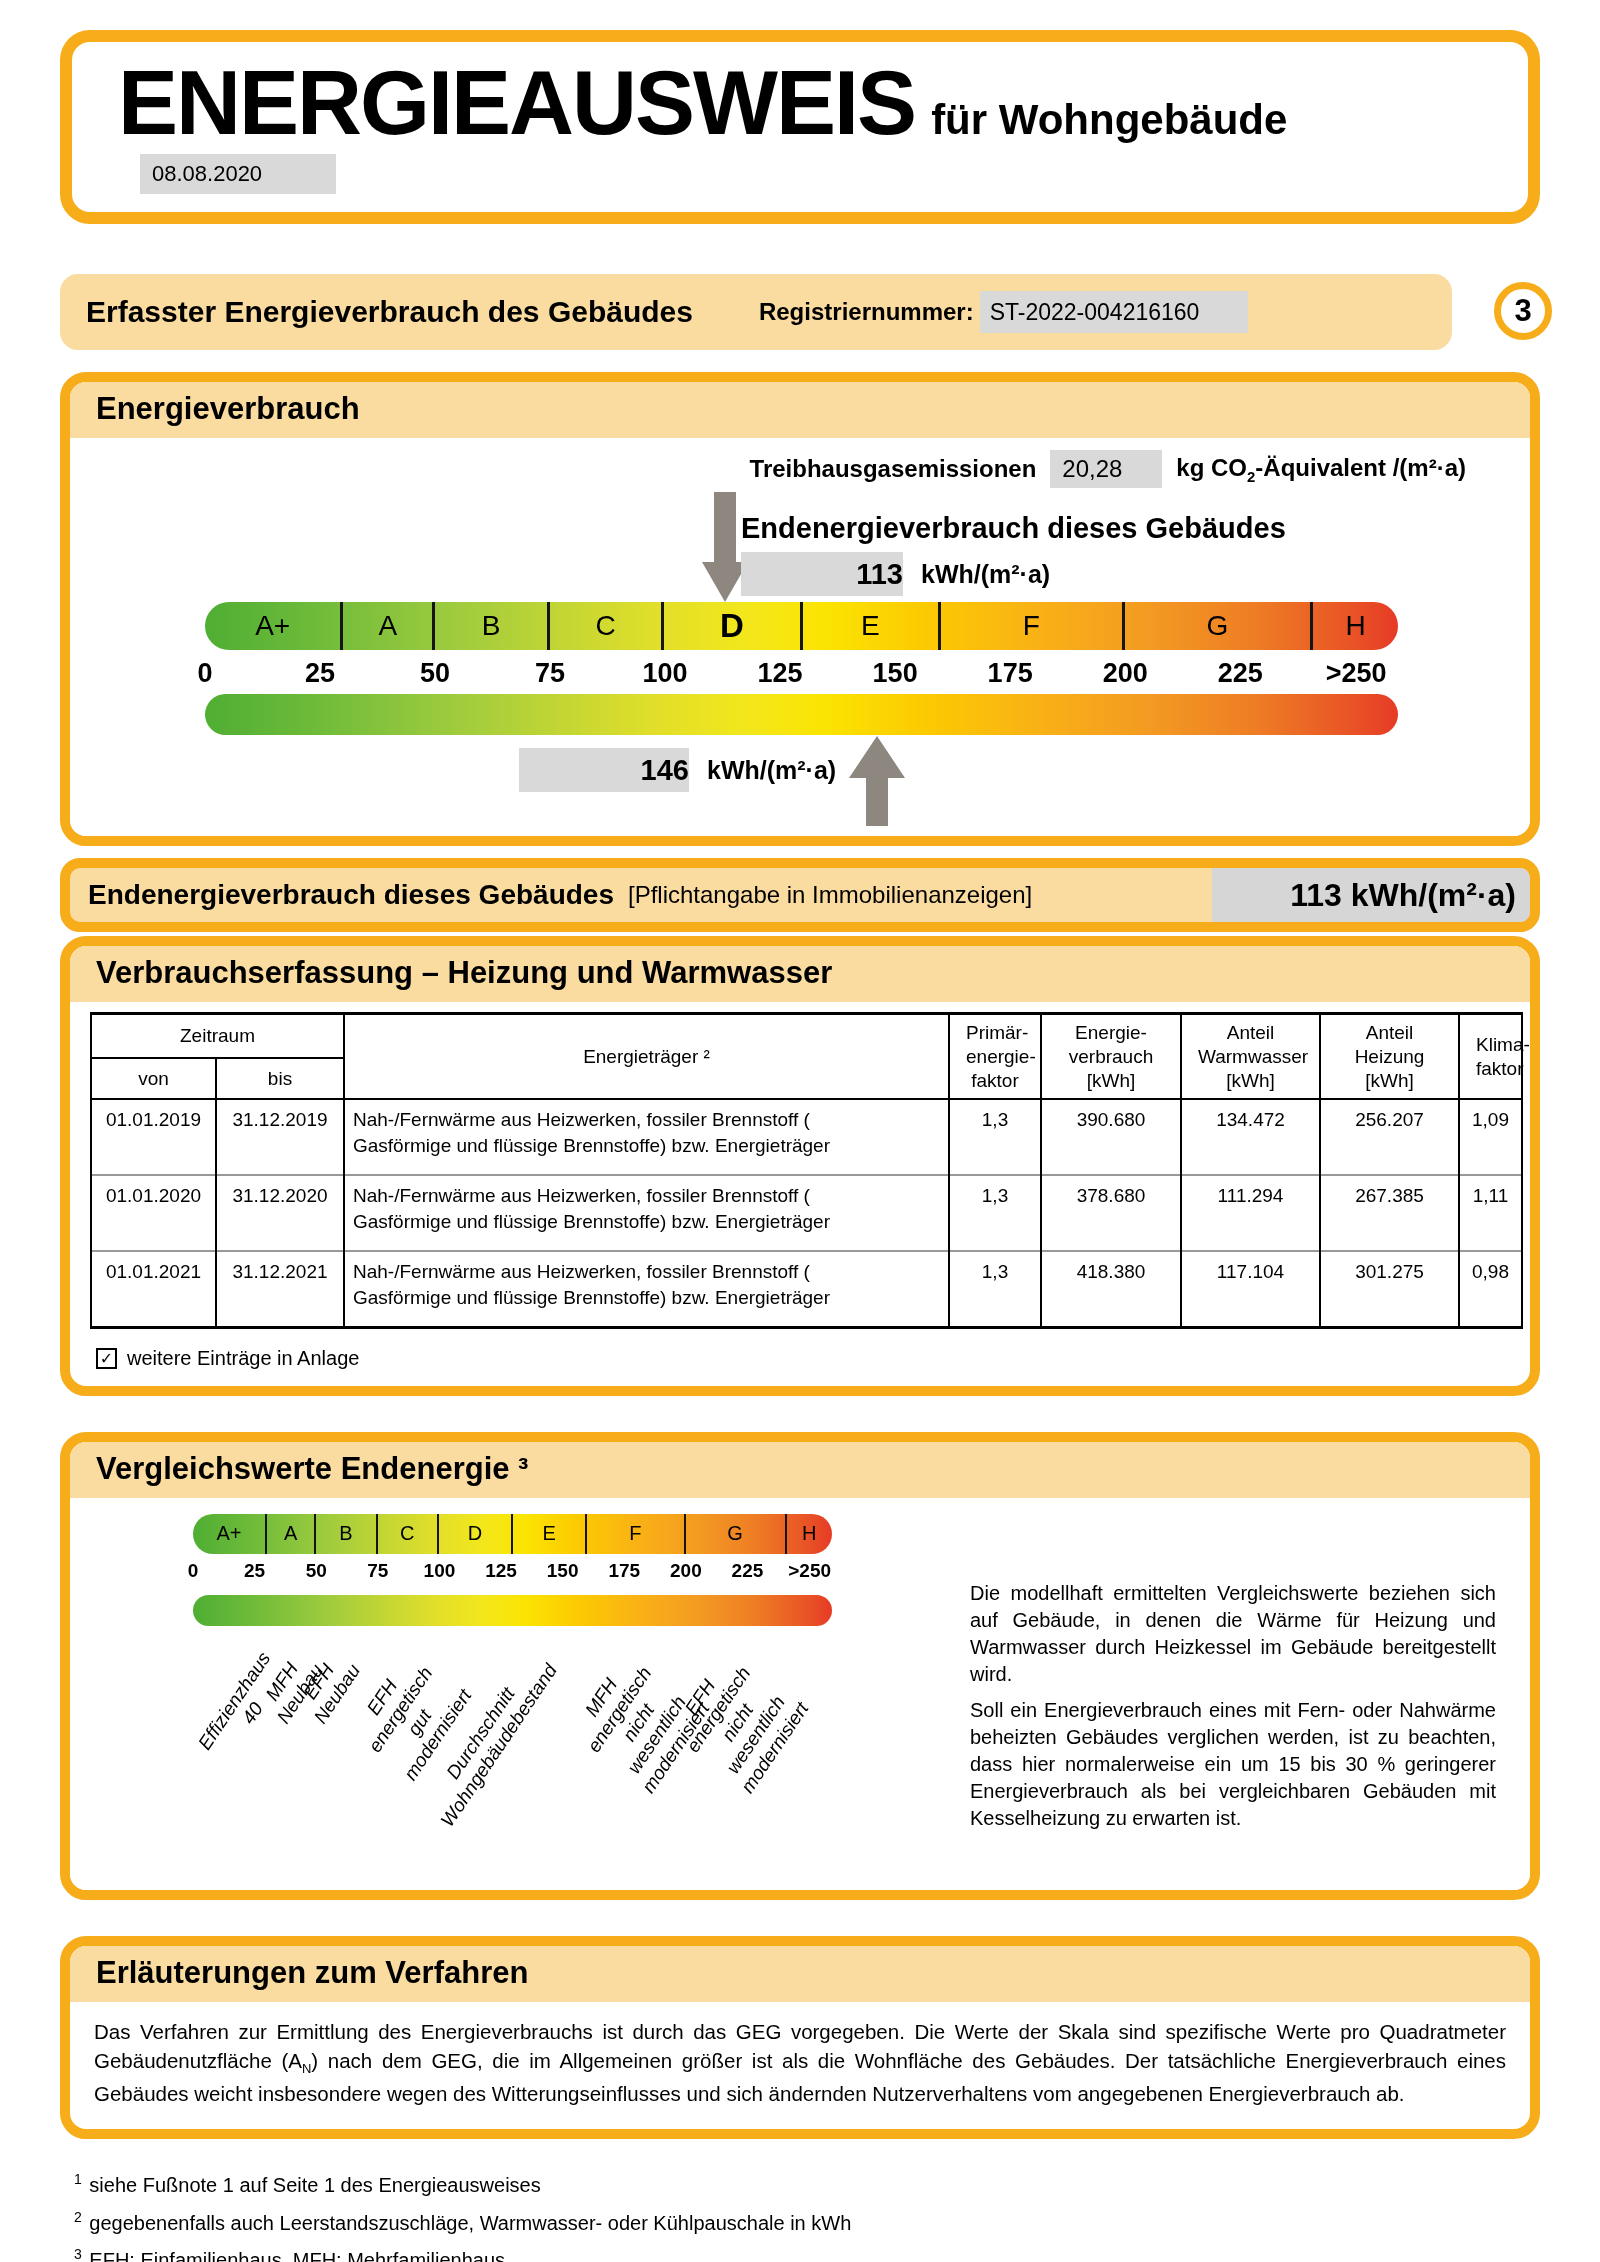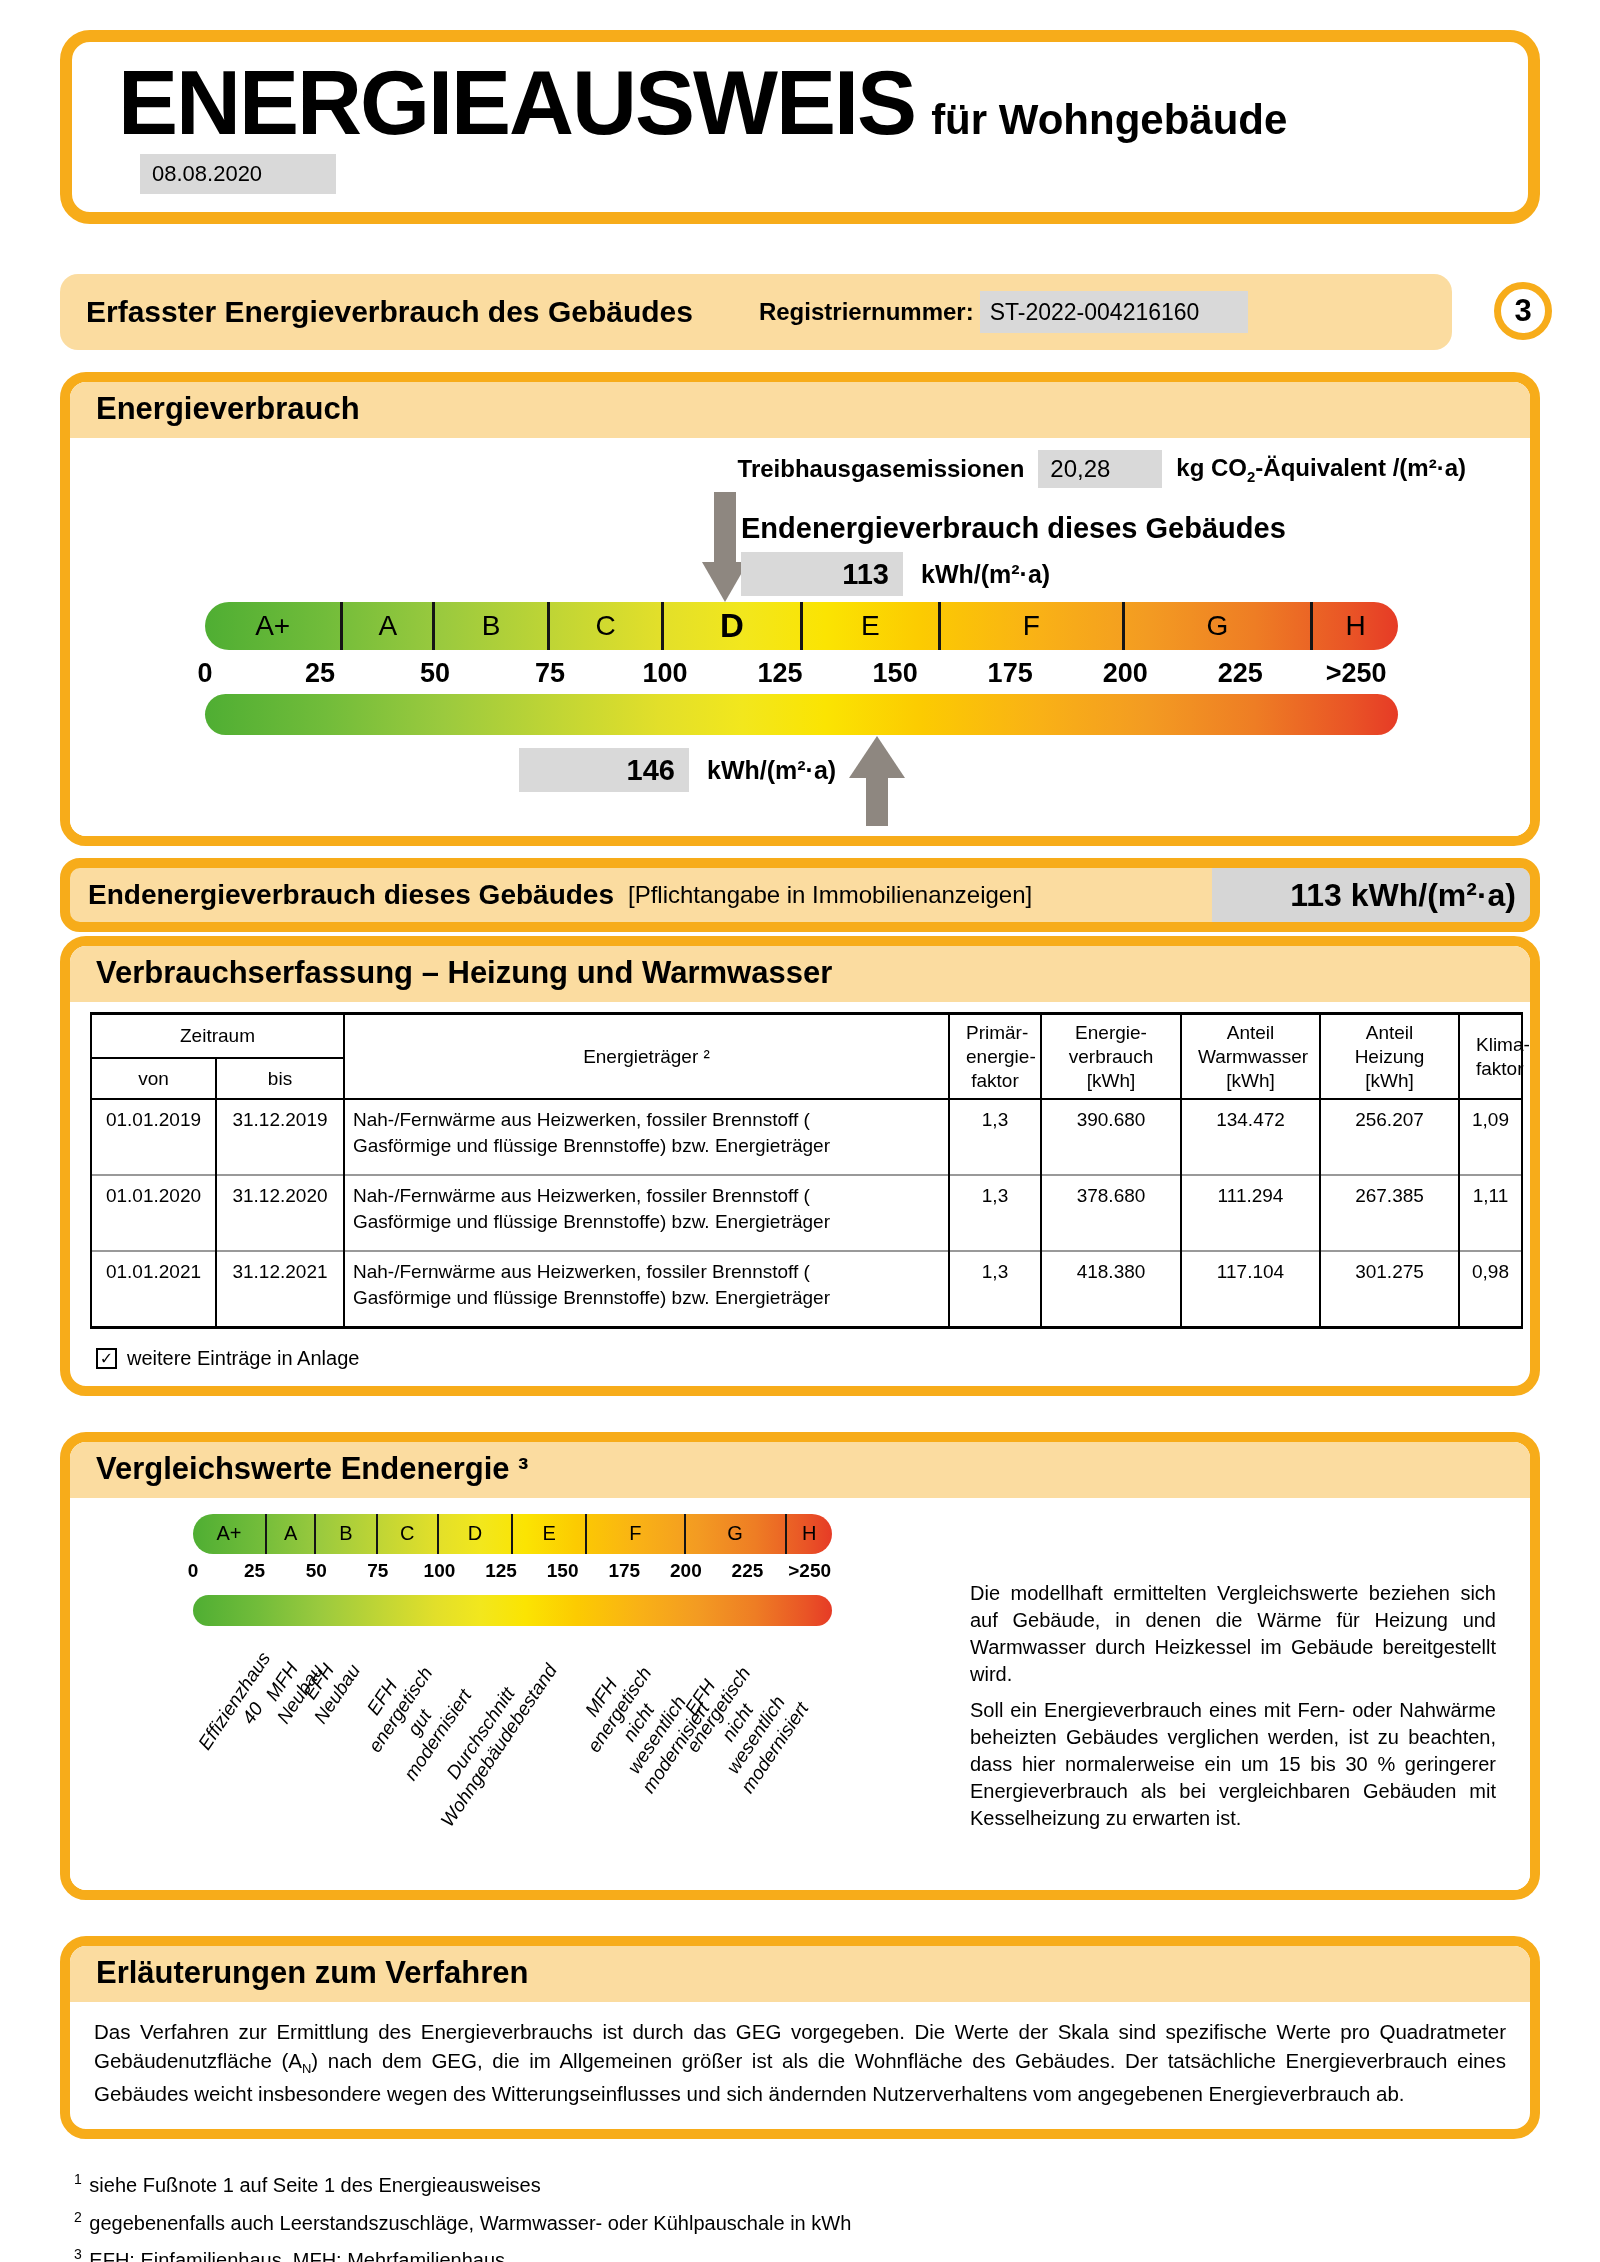--- a/index.html
+++ b/index.html
@@ -27,36 +27,36 @@
   .bar2-title { font-size:30px; font-weight:bold; }
   .reg-label { font-size:24px; font-weight:bold; margin-left:66px; }
   .reg-box { width:268px; height:42px; background:var(--gray); margin-left:6px; padding-left:10px; font-size:23px; line-height:42px; }
   .pagecircle { position:absolute; right:-12px; top:8px; width:58px; height:58px; border:7px solid var(--orange); border-radius:50%; background:#fff; display:flex; align-items:center; justify-content:center; font-size:31px; font-weight:bold; }
 
   
   .box3 { margin-top:22px; }
   .box3body { position:relative; height:398px; background:#fff; }
   .ghg-line { position:absolute; top:12px; right:64px; display:flex; align-items:center; font-size:24px; }
   .ghg-label { font-weight:bold; }
-  .ghg-box { width:124px; height:38px; background:var(--gray); margin-left:14px; padding-left:12px; font-size:24px; line-height:38px; }
+  .ghg-box { width:112px; height:38px; background:var(--gray); margin-left:14px; padding-left:12px; font-size:24px; line-height:38px; }
   .ghg-unit { font-weight:bold; margin-left:14px; }
   sub { font-size:0.62em; } sup { font-size:0.62em; }
 
   .arrow-down { position:absolute; top:54px; width:46px; display:flex; flex-direction:column; align-items:center; }
   .arrow-down .stem { width:22px; height:70px; background:var(--agray); }
   .arrow-down .head { width:0; height:0; border-left:23px solid transparent; border-right:23px solid transparent; border-top:40px solid var(--agray); }
   .arrow-up { position:absolute; top:298px; width:56px; display:flex; flex-direction:column; align-items:center; }
   .arrow-up .head { width:0; height:0; border-left:28px solid transparent; border-right:28px solid transparent; border-bottom:42px solid var(--agray); }
   .arrow-up .stem { width:22px; height:48px; background:var(--agray); }
 
   .end-heading { position:absolute; left:671px; top:74px; font-size:29px; font-weight:bold; white-space:nowrap; }
   .val-line { position:absolute; display:flex; align-items:center; }
   .line113 { left:671px; top:114px; }
   .line146 { left:449px; top:310px; }
-  .val-box { width:162px; height:44px; background:var(--gray); font-size:29px; font-weight:bold; line-height:44px; text-align:right; padding-right:14px; }
+  .val-box { width:162px; height:44px; background:var(--gray); font-size:29px; font-weight:bold; line-height:44px; text-align:right; }
   .line146 .val-box { width:170px; }
   .val-unit { font-size:25px; font-weight:bold; margin-left:18px; white-space:nowrap; }
   .prim-heading { position:absolute; left:120px; top:350px; font-size:29px; font-weight:bold; white-space:nowrap; }
 
   
   .scale { position:absolute; }
   .scale-big { left:135px; top:164px; width:1193px; }
   .seg-band { display:flex; height:48px; border-radius:24px; background:var(--grad); overflow:hidden; }
   .seg { display:flex; align-items:center; justify-content:center; border-right:3px solid #151515; }
   .seg:last-child { border-right:none; }

